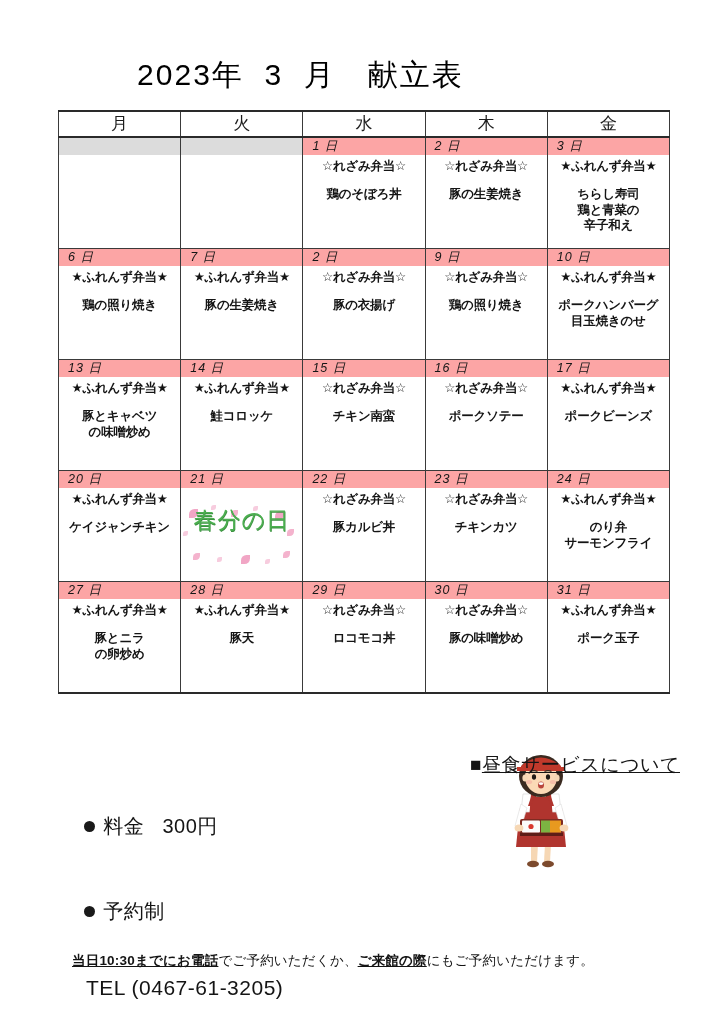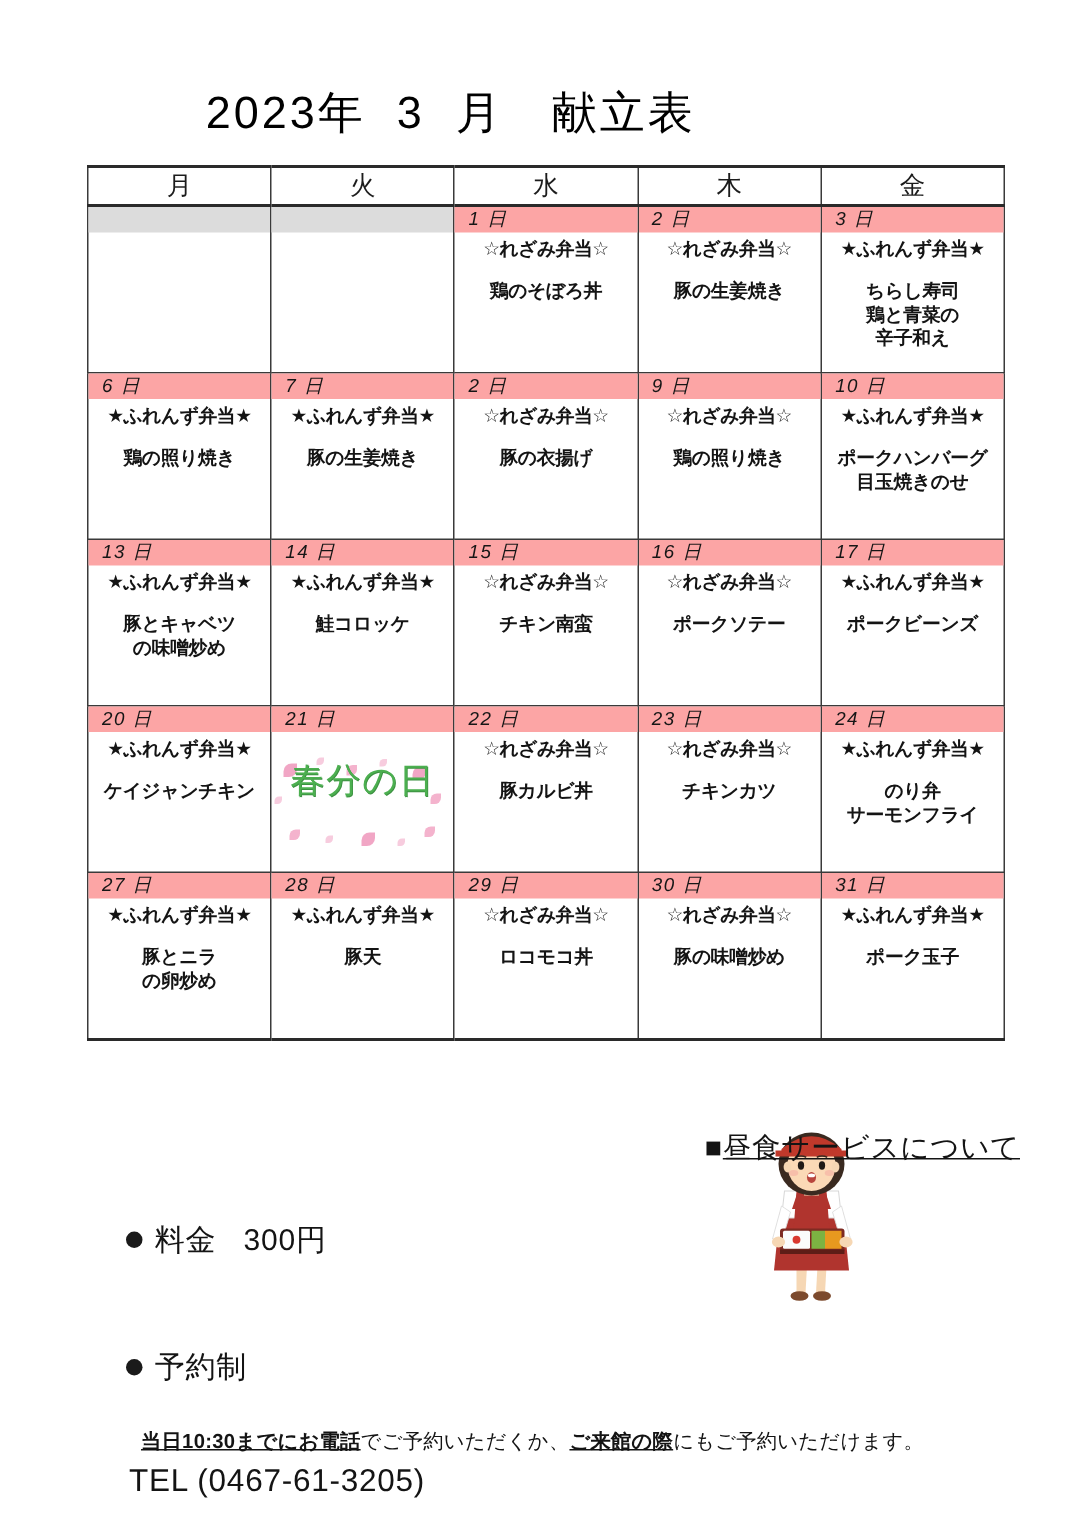--- a/index.html
+++ b/index.html
@@ -150,21 +150,21 @@
   .dot {
     display: inline-block;
     width: 11px;
     height: 11px;
     border-radius: 50%;
     background: #1a1a1a;
     margin-right: 8px;
     vertical-align: 1px;
   }
   .sub-line {
-    margin-left: 34px;
+    margin-left: 12px;
     margin-top: 4px;
     font-size: 13.5px;
     color: #141414;
     letter-spacing: 0.2px;
     white-space: pre;
   }
   .sub-line .uline { text-decoration: underline; font-weight: bold; }
   .tel-row {
     margin-top: 6px;
     display: flex;

